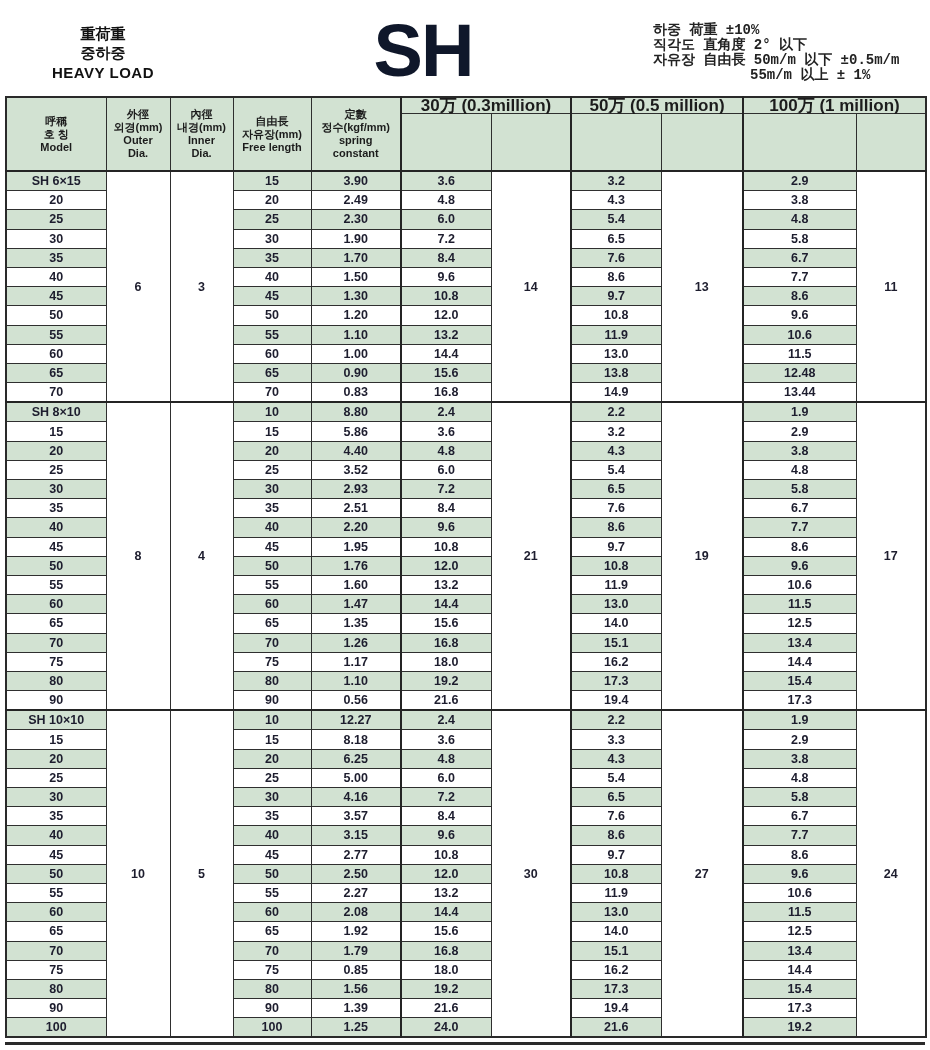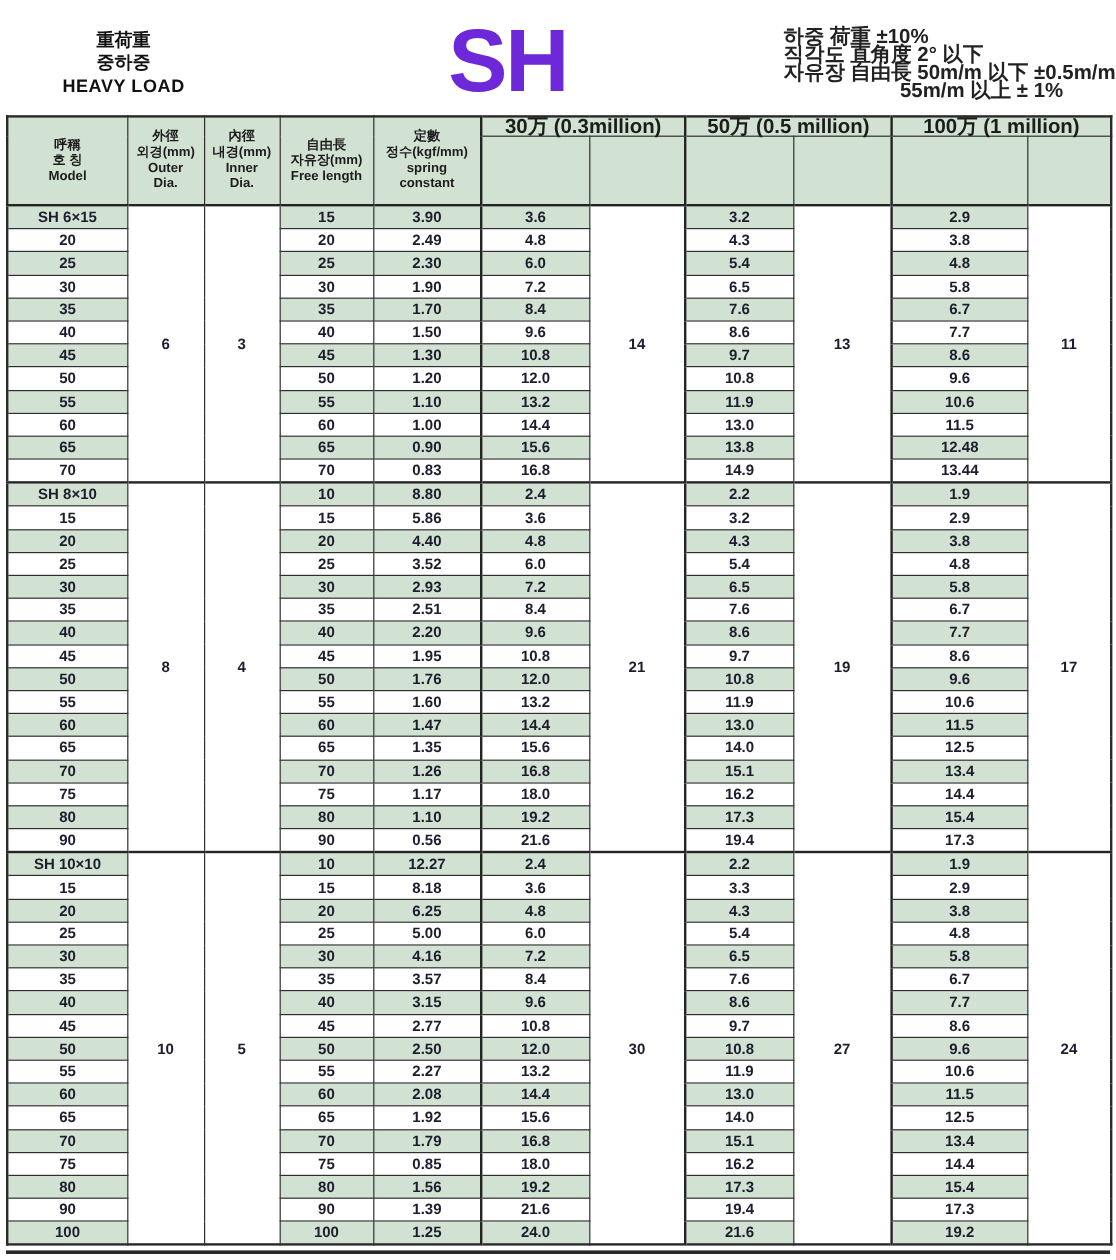--- a/index.html
+++ b/index.html
@@ -5,24 +5,24 @@
   html,body { margin:0; padding:0; background:#ffffff; }
   body { font-family:"Liberation Sans","DejaVu Sans",sans-serif; color:#1c1c1c; }
   .page { width:930px; height:1050px; box-sizing:border-box; padding:6px 5px 0 5px; overflow:hidden; }
 
   
   .top { display:flex; height:90px; align-items:center; }
   .top-left { width:180px; padding:4px 0 0 8px; text-align:center; font-weight:bold;
               font-size:15px; line-height:1.3; color:#111; }
   .top-left .en { font-size:15px; letter-spacing:0.5px; }
   .logo-wrap { flex:1; text-align:center; }
-  .logo { display:inline-block; color:#6d28d9; font-weight:bold; font-size:74px;
+  .logo { display:inline-block; color:#0f172a; font-weight:bold; font-size:74px;
           line-height:64px; letter-spacing:-2px; }
-  .top-right { width:272px; padding-top:4px; font-size:17px; font-weight:bold;
-               line-height:15px; color:#222; white-space:nowrap; }
+  .top-right { width:272px; padding-top:4px; font-size:14px; font-weight:bold;
+               line-height:15px; color:#222; white-space:nowrap;font-family:Liberation Mono, monospace; }
   .top-right .indent { padding-left:97px; }
 
   
   table.spec { border-collapse:collapse; width:920px; table-layout:fixed;
                border:2px solid #2a2a2a; }
   .spec th, .spec td { border:1px solid #2f2f2f; padding:0; font-weight:bold; }
   .spec th { background:#d2e2d2; font-size:11px; line-height:13px; text-align:center;
              font-weight:bold; color:#1c1c1c; }
   .spec .gth { height:15px; font-size:17px; }
   .spec .sth { height:56px; }

